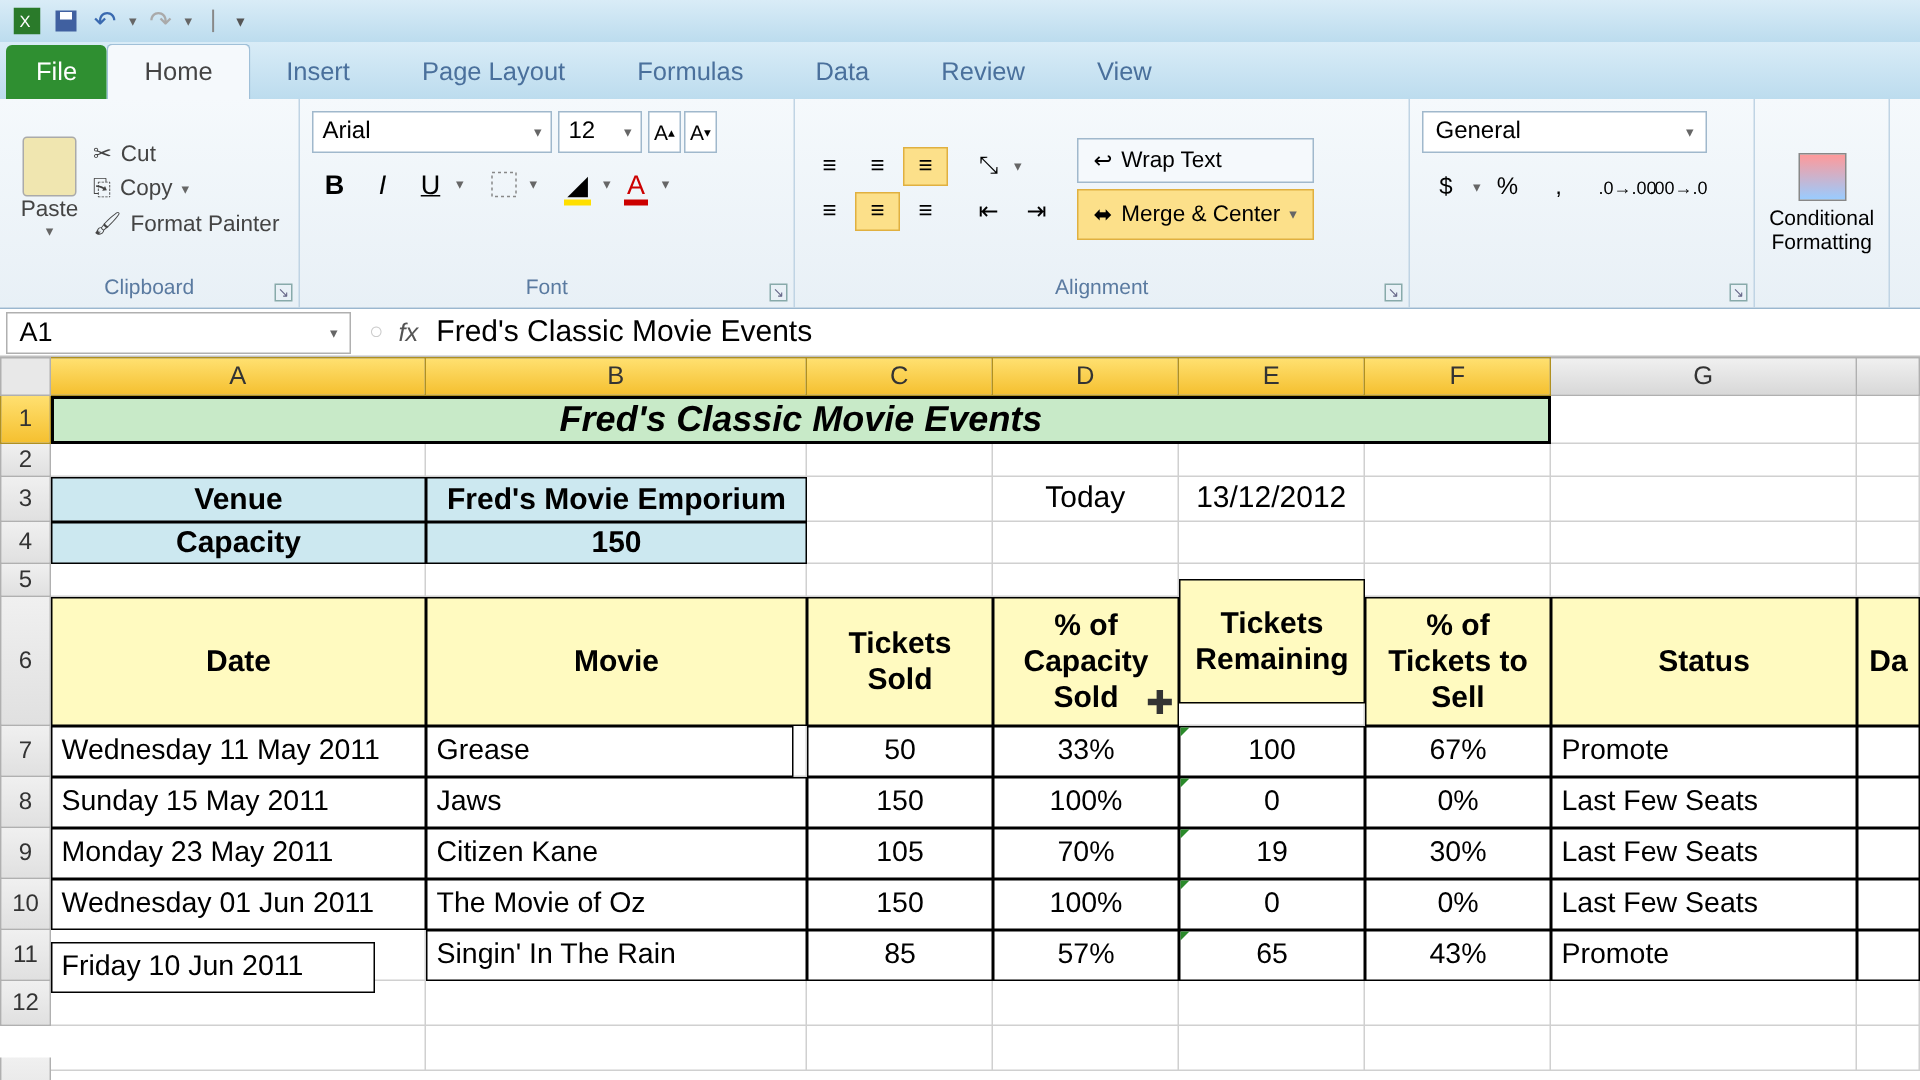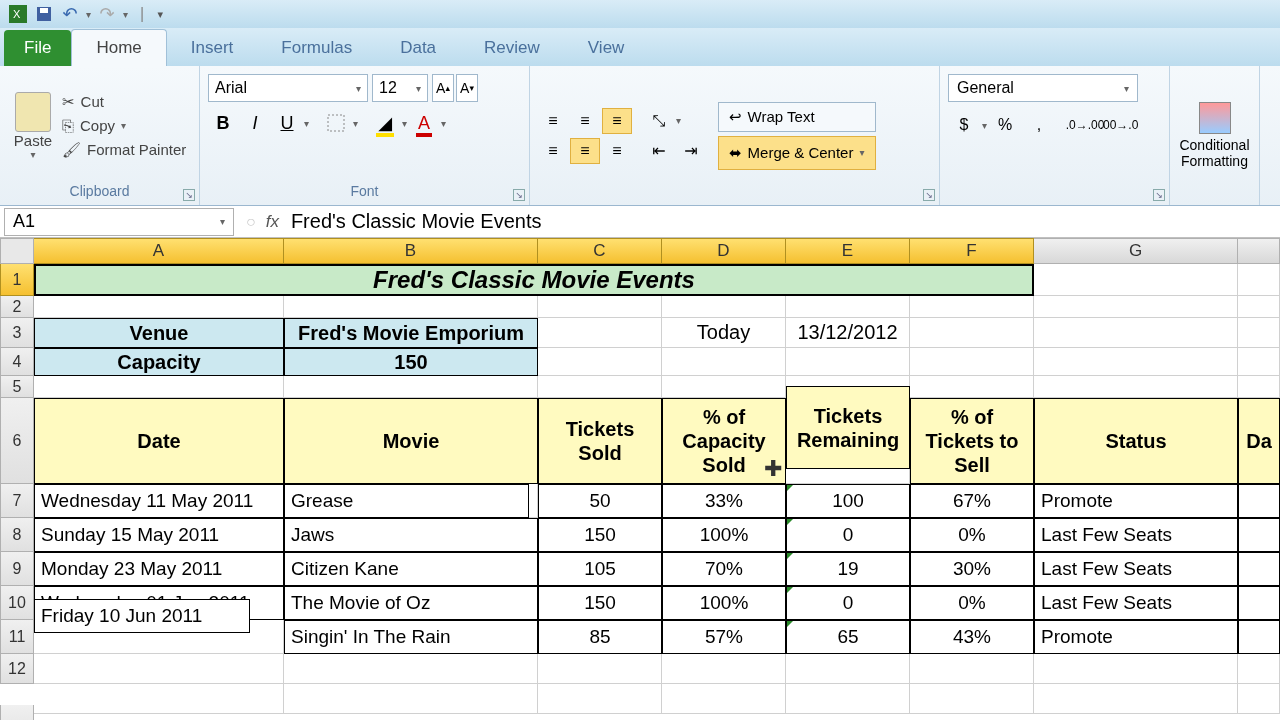--- a/index.html
+++ b/index.html
@@ -111,20 +111,21 @@
     <span class="dropdown-arrow">▾</span>
     <span style="color:#888;margin-left:6px;">|</span>
     <span class="qat-icon" style="font-size:11px;color:#555;">▾</span>
   </div>
 </div>
 
 <div class="ribbon-tabs">
   <div class="file-tab">File</div>
   <div class="tab active">Home</div>
   <div class="tab">Insert</div>
+  <div class="tab">Page Layout</div>
   <div class="tab">Formulas</div>
   <div class="tab">Data</div>
   <div class="tab">Review</div>
   <div class="tab">View</div>
 </div>
 
 <div class="ribbon">
 
   <div class="group" style="width:200px;">
     <div class="group-body">
@@ -225,20 +226,21 @@
             <span>↩</span>
             <span>Wrap Text</span>
           </div>
         <div class="merge-btn">
             <span>⬌</span>
             <span>Merge &amp; Center</span>
             <span class="dropdown-arrow">▾</span>
           </div>
       </div>
     </div>
+    <div class="group-label">Alignment</div>
     <div class="dialog-launcher">↘</div>
   </div>
 
   <div class="group" style="width:230px;">
     <div style="flex:1;padding-top:4px;">
       <div class="num-format">
           <span>General</span>
           <span class="dropdown-arrow">▾</span>
         </div>
       <div class="num-row">
@@ -443,21 +445,21 @@
         <div class="cell tbl-cell" style="left: 1000px; top: 288px; width: 204px; height: 34px;">Last Few Seats</div>
         <div class="cell tbl-cell" style="left: 1204px; top: 288px; width: 42px; height: 34px;"></div>
         <div class="cell tbl-cell" style="left: 0px; top: 322px; width: 250px; height: 34px;">Wednesday 01 Jun 2011</div>
         <div class="cell tbl-cell" style="left: 250px; top: 322px; width: 254px; height: 34px;">The Movie of Oz</div>
         <div class="cell tbl-cell center" style="left: 504px; top: 322px; width: 124px; height: 34px;">150</div>
         <div class="cell tbl-cell center" style="left: 628px; top: 322px; width: 124px; height: 34px;">100%</div>
         <div class="cell tbl-cell center tri-mark" style="left: 752px; top: 322px; width: 124px; height: 34px;">0</div>
         <div class="cell tbl-cell center" style="left: 876px; top: 322px; width: 124px; height: 34px;">0%</div>
         <div class="cell tbl-cell" style="left: 1000px; top: 322px; width: 204px; height: 34px;">Last Few Seats</div>
         <div class="cell tbl-cell" style="left: 1204px; top: 322px; width: 42px; height: 34px;"></div>
-        <div class="cell tbl-cell" style="left: 0px; top: 335px; width: 216px; height: 34px;">Friday 10 Jun 2011</div>
+        <div class="cell tbl-cell" style="left: 0px; top: 364px; width: 216px; height: 34px;">Friday 10 Jun 2011</div>
         <div class="cell tbl-cell" style="left: 250px; top: 356px; width: 254px; height: 34px;">Singin' In The Rain</div>
         <div class="cell tbl-cell center" style="left: 504px; top: 356px; width: 124px; height: 34px;">85</div>
         <div class="cell tbl-cell center" style="left: 628px; top: 356px; width: 124px; height: 34px;">57%</div>
         <div class="cell tbl-cell center tri-mark" style="left: 752px; top: 356px; width: 124px; height: 34px;">65</div>
         <div class="cell tbl-cell center" style="left: 876px; top: 356px; width: 124px; height: 34px;">43%</div>
         <div class="cell tbl-cell" style="left: 1000px; top: 356px; width: 204px; height: 34px;">Promote</div>
         <div class="cell tbl-cell" style="left: 1204px; top: 356px; width: 42px; height: 34px;"></div>
       </div>
     </div>
 </div>

